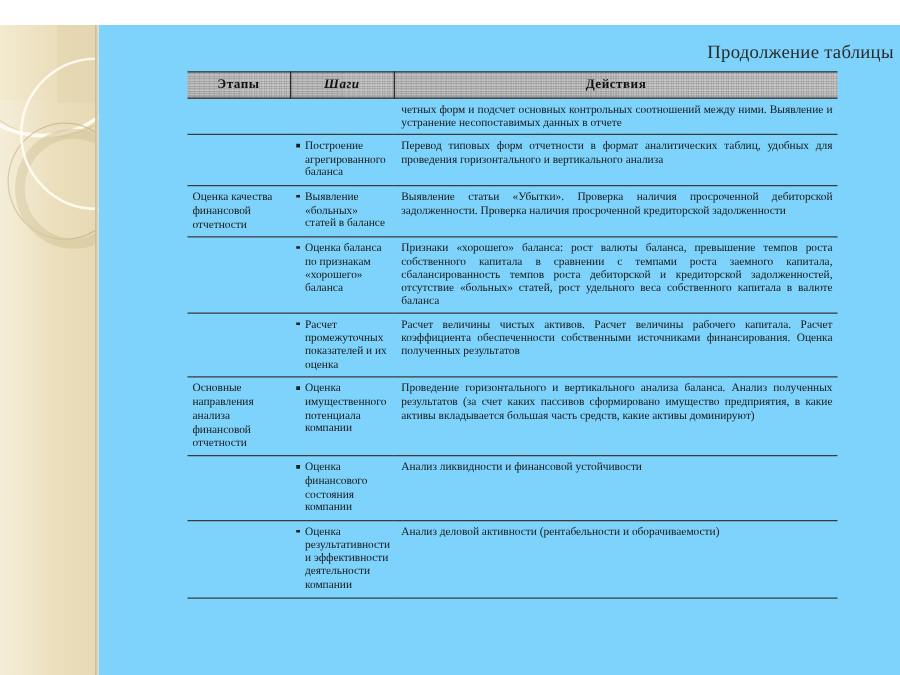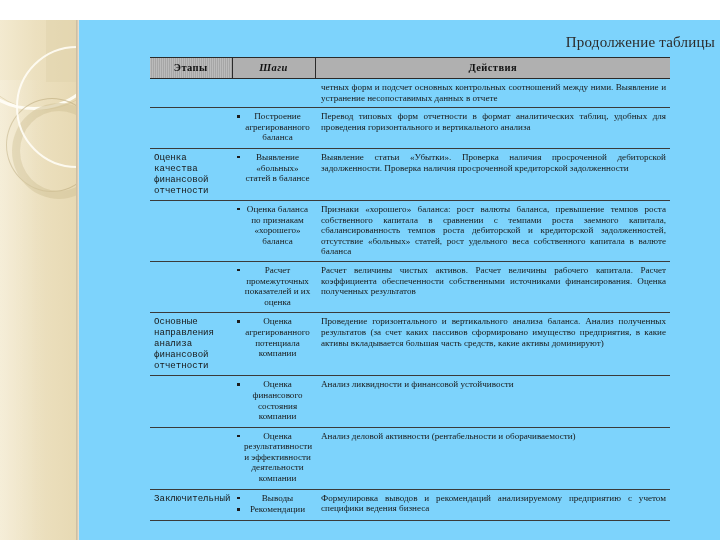--- a/index.html
+++ b/index.html
@@ -155,36 +155,34 @@
     font-family: "Liberation Serif", serif;
     font-size: 9.1px;
     line-height: 10.6px;
     padding: 3px 4px 4px 4px;
     border-bottom: 1px solid #3a3a3a;
     color: #181818;
   }
   tbody td.col-stage {
     font-size: 9.1px;
     line-height: 11px;
-    font-family: Liberation Mono, monospace;
   }
   tbody td.col-step {
     padding-left: 5px;
   }
   tbody td.col-action {
     text-align: justify;
     text-justify: inter-word;
     padding-left: 6px;
     padding-right: 4px;
   }
   ul.steps {
     margin: 0;
     padding: 0;
     list-style: none;
-    text-align: center;
   }
   ul.steps li {
     position: relative;
     padding-left: 7px;
     margin: 0 0 1px 0;
   }
   ul.steps li::before {
     content: "";
     position: absolute;
     left: 0;
@@ -274,21 +272,21 @@
               <ul class="steps">
                 <li>Расчет промежуточных показателей и их оценка</li>
               </ul>
             </td>
             <td class="col-action">Расчет величины чистых активов. Расчет величины рабочего капитала. Расчет коэффициента обеспеченности собственными источниками финансирования. Оценка полученных результатов</td>
           </tr>
           <tr>
             <td class="col-stage">Основные направления анализа финансовой отчетности</td>
             <td class="col-step">
               <ul class="steps">
-                <li>Оценка агрегированного потенциала компании</li>
+                <li>Оценка имущественного потенциала компании</li>
               </ul>
             </td>
             <td class="col-action">Проведение горизонтального и вертикального анализа баланса. Анализ полученных результатов (за счет каких пассивов сформировано имущество предприятия, в какие активы вкладывается большая часть средств, какие активы доминируют)</td>
           </tr>
           <tr>
             <td class="col-stage"></td>
             <td class="col-step">
               <ul class="steps">
                 <li>Оценка финансового состояния компании</li>
               </ul>
@@ -296,29 +294,19 @@
             <td class="col-action">Анализ ликвидности и финансовой устойчивости</td>
           </tr>
           <tr>
             <td class="col-stage"></td>
             <td class="col-step">
               <ul class="steps">
                 <li>Оценка результативности и эффективности деятельности компании</li>
               </ul>
             </td>
             <td class="col-action">Анализ деловой активности (рентабельности и оборачиваемости)</td>
-          </tr>
-          <tr>
-            <td class="col-stage">Заключительный</td>
-            <td class="col-step">
-              <ul class="steps">
-                <li>Выводы</li>
-                <li>Рекомендации</li>
-              </ul>
-            </td>
-            <td class="col-action">Формулировка выводов и рекомендаций анализируемому предприятию с учетом специфики ведения бизнеса</td>
           </tr>
         </tbody>
     </table>
   </div>
 
   <div class="bottom-rule"></div>
 </div>
 
 </body></html>

